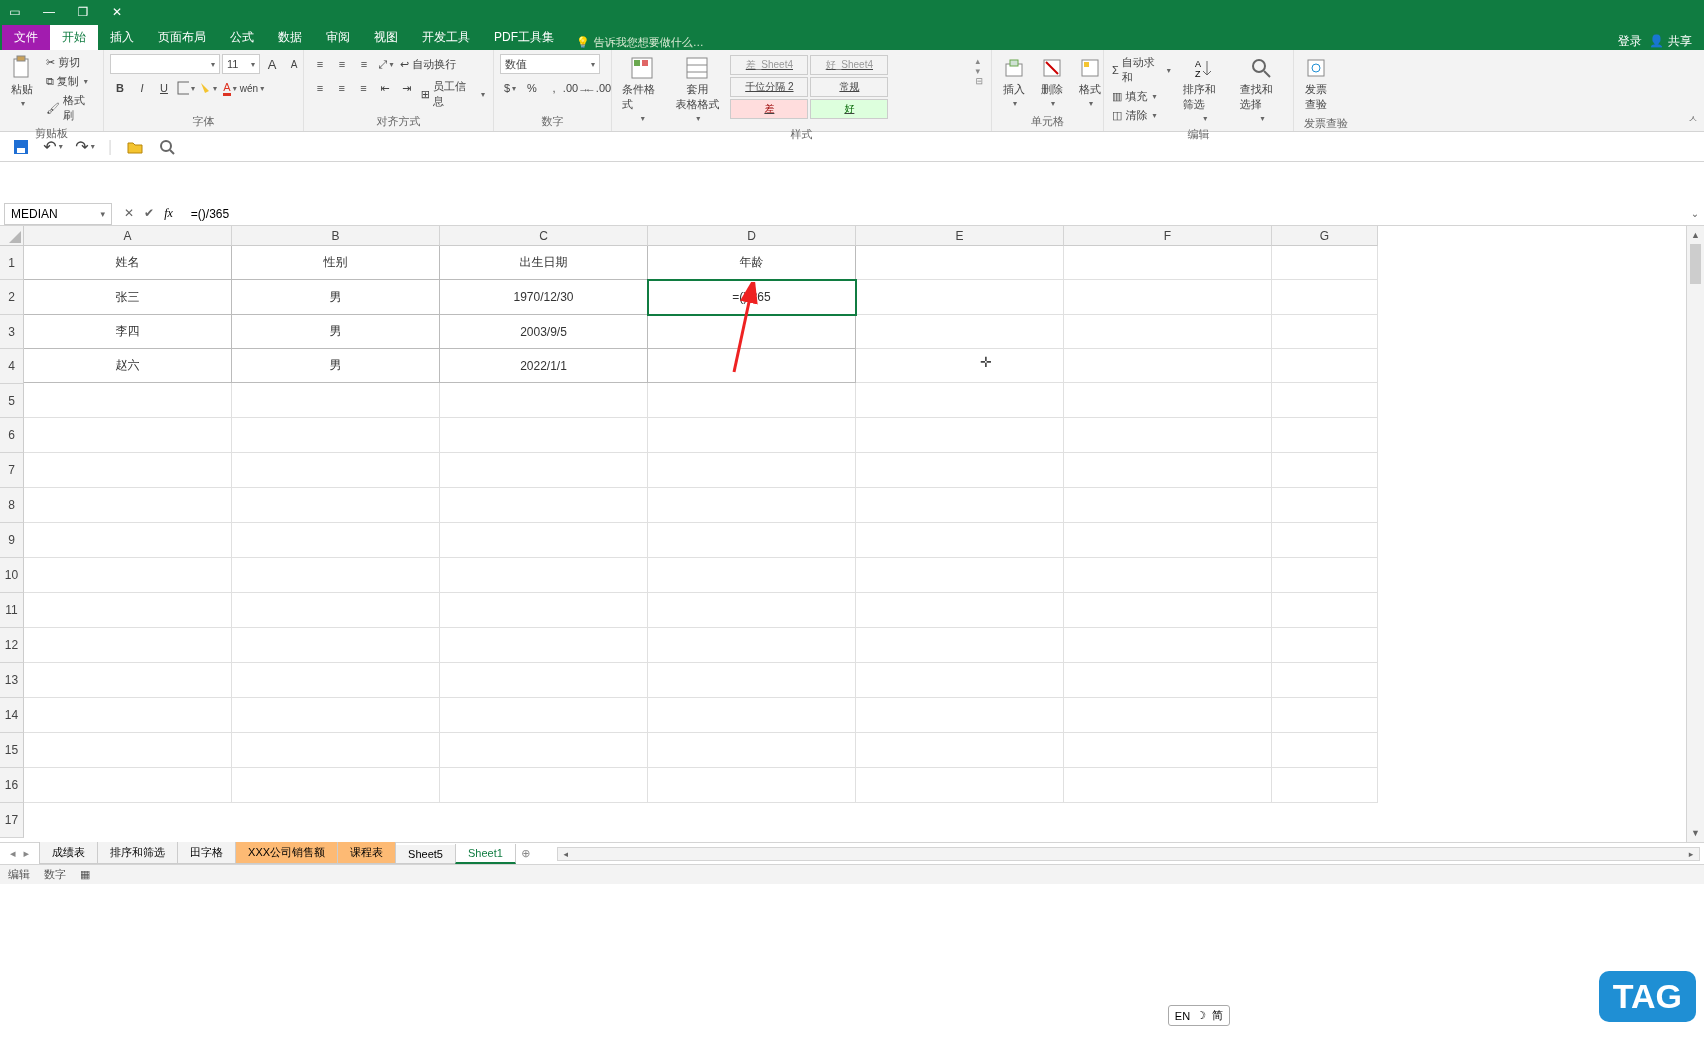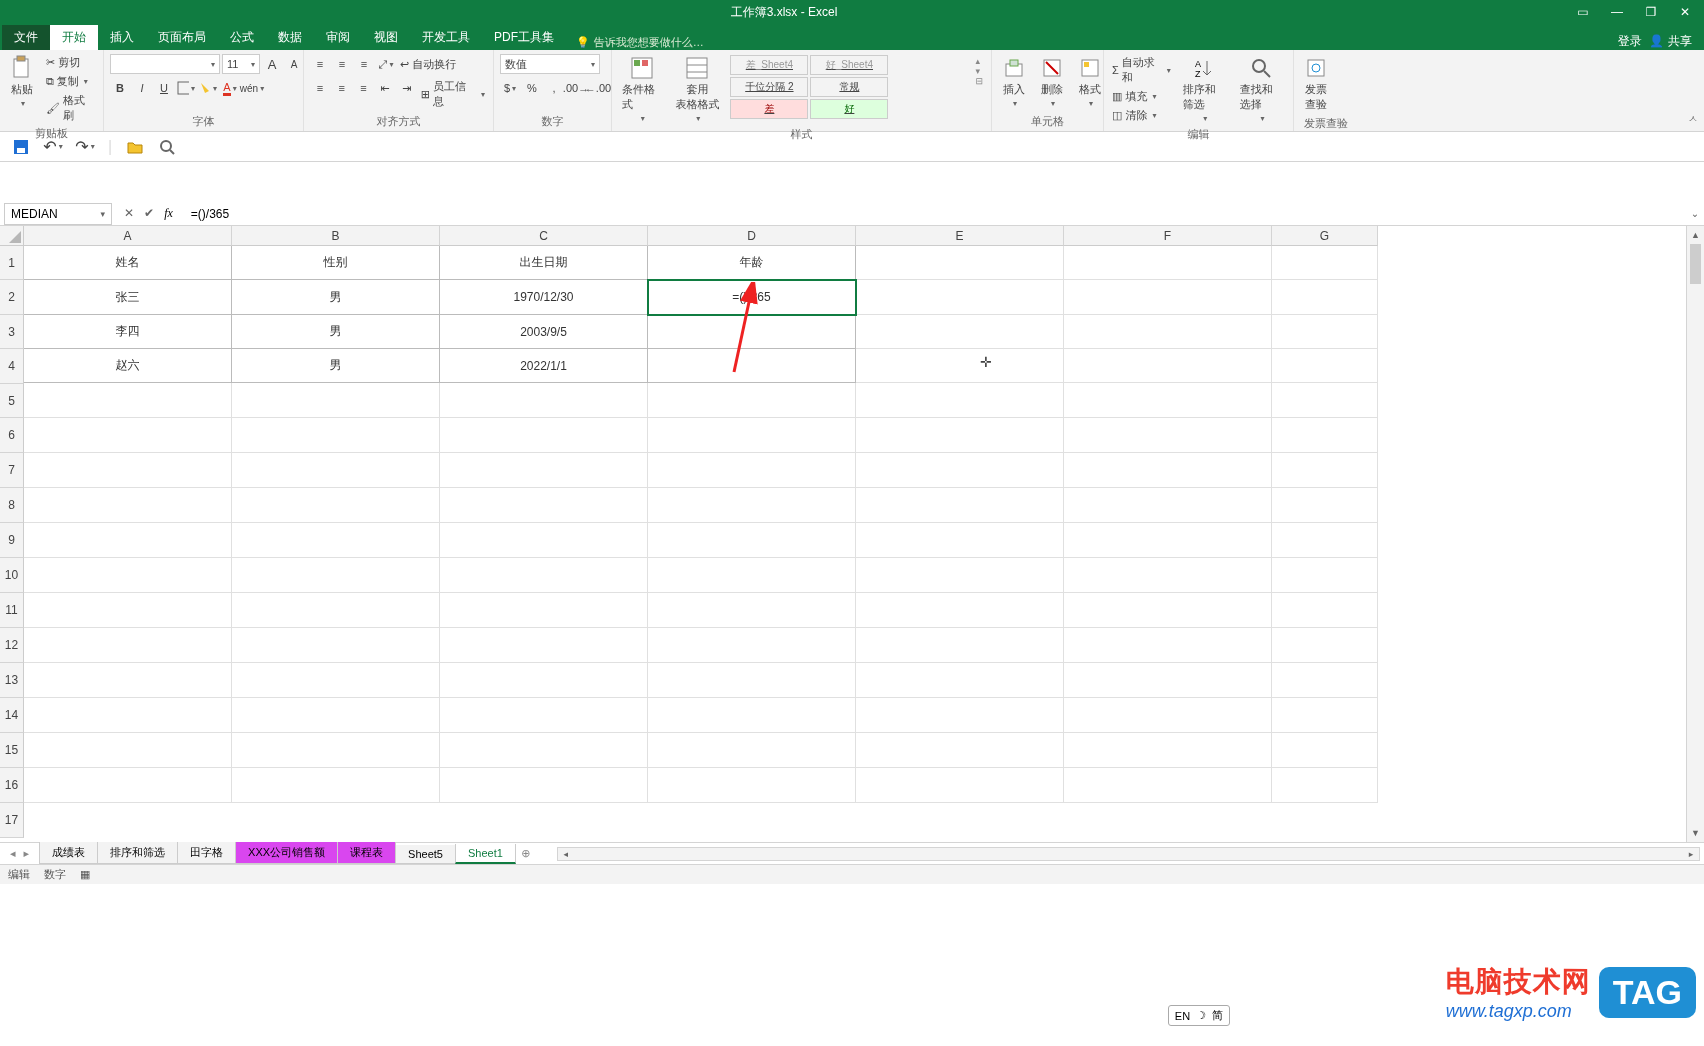--- a/index.html
+++ b/index.html
@@ -73,21 +73,21 @@
 .arrow-annot { position: absolute; pointer-events: none; z-index: 5; }
 
 
 .cursor-cross { position: absolute; font-size: 14px; color: #444; pointer-events: none; }
 
 
 .sheet-bar { height: 22px; background: #fff; border-top: 1px solid #d4d4d4; display: flex; align-items: center; font-size: 11px; position: relative; }
 .sheet-nav { display: flex; gap: 8px; padding: 0 10px; color: #888; }
 .sheet-tabs { display: flex; align-items: flex-end; height: 100%; }
 .st { padding: 3px 12px; border: 1px solid #ccc; border-top: none; background: #f3f3f3; margin-right: -1px; }
-.st.orange { background: #d946ef; }
+.st.orange { background: #fdba74; }
 .st.active { background: #fff; border-bottom: 2px solid #107c41; color: #107c41; }
 .st-add { width: 22px; display: flex; align-items: center; justify-content: center; color: #888; }
 .hscroll { flex: 1; margin: 0 4px 0 20px; height: 14px; background: #f3f3f3; border: 1px solid #d4d4d4; position: relative; }
 .hscroll .arr { position: absolute; top: 0; width: 16px; height: 100%; display: flex; align-items: center; justify-content: center; font-size: 9px; color: #666; }
 .hscroll .arr.l { left: 0; } .hscroll .arr.r { right: 0; }
 
 
 .ime { position: absolute; right: 474px; bottom: 20px; border: 1px solid #aaa; background: #fff; padding: 2px 6px; font-size: 11px; border-radius: 3px; display: flex; align-items: center; gap: 6px; }
 
 
@@ -99,31 +99,30 @@
 .wm-cn { color: #ef3b2c; font-weight: bold; font-size: 28px; letter-spacing: 1px; }
 .wm-url { color: #1f6fd4; font-size: 18px; font-style: italic; }
 .wm-tag { background: #1f8fd4; color: #fff; font-weight: bold; font-size: 34px; padding: 6px 14px; border-radius: 10px; }
 
 svg { display: block; }
 </style>
 </head>
 <body>
 
 <div class="title-bar">
-  <div class="title-center">工作簿3.xlsx - Excel</div>
   <div class="title-ctrls">
     <div class="title-btn">▭</div>
     <div class="title-btn">—</div>
     <div class="title-btn">❐</div>
     <div class="title-btn">✕</div>
   </div>
 </div>
 
 <div class="tabs">
-  <div class="tab" style="background:#14532d">文件</div>
+  <div class="tab" style="background:#a21caf">文件</div>
   <div class="tab active">开始</div>
   <div class="tab">插入</div>
   <div class="tab">页面布局</div>
   <div class="tab">公式</div>
   <div class="tab">数据</div>
   <div class="tab">审阅</div>
   <div class="tab">视图</div>
   <div class="tab">开发工具</div>
   <div class="tab">PDF工具集</div>
   <div class="tell-me">
@@ -666,18 +665,14 @@
   <span>简</span>
 </div>
 
 <div class="status">
   <span>编辑</span>
   <span>数字</span>
   <span>▦</span>
 </div>
 
 <div class="wm">
-  <div class="wm-text">
-    <div class="wm-cn">电脑技术网</div>
-    <div class="wm-url">www.tagxp.com</div>
-  </div>
   <div class="wm-tag">TAG</div>
 </div>
 
 </body></html>

